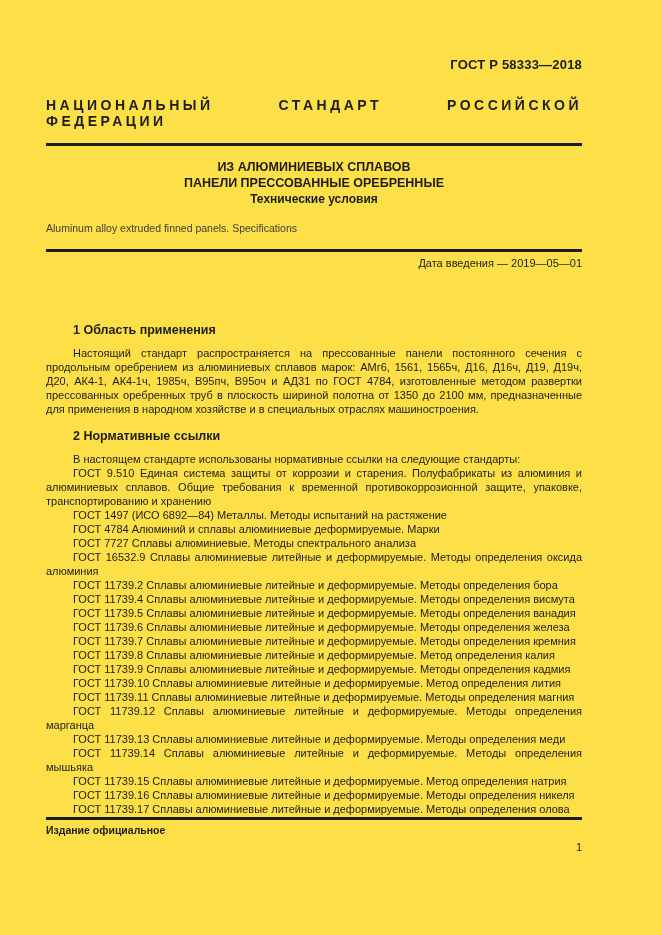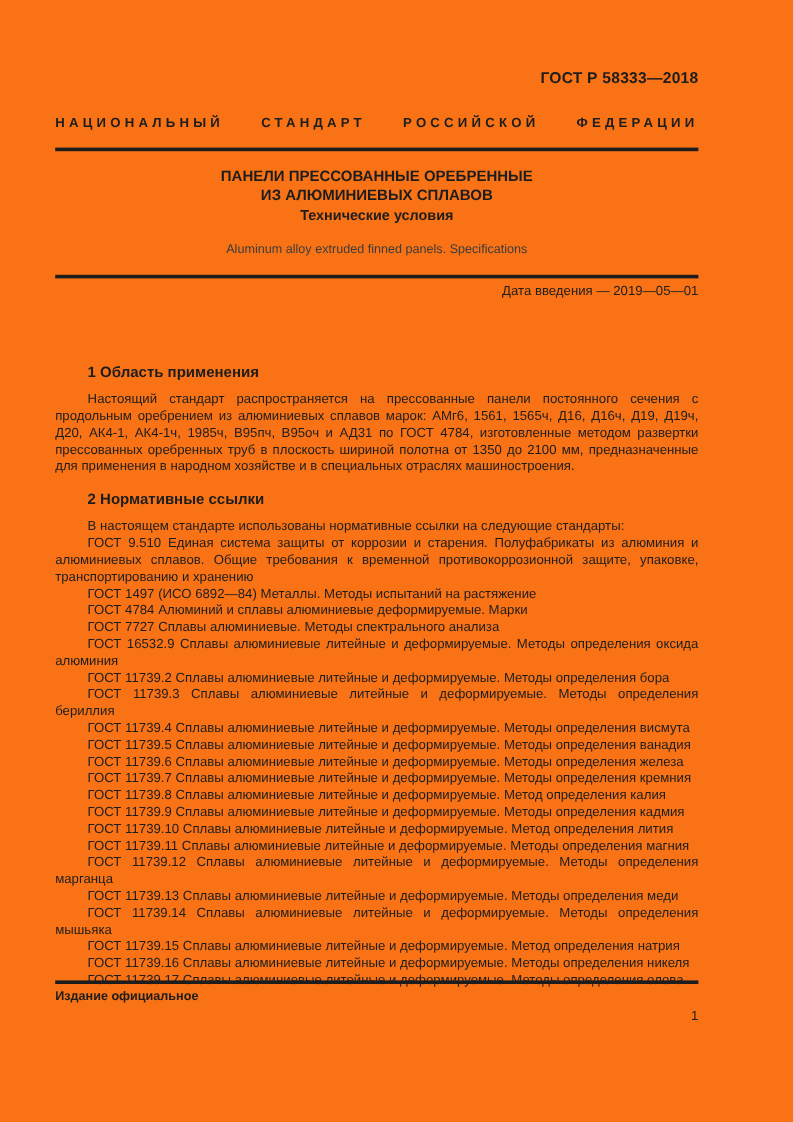--- a/index.html
+++ b/index.html
@@ -1,39 +1,39 @@
 <!DOCTYPE html>
 <html><head>
 <meta charset="utf-8">
 <style>
   html,body { margin:0; padding:0; background:#ffffff; }
   .page {
     position:relative;
     width:661px; height:935px;
-    background:#f97316;
+    background:#fde047;
     color:#1d1d1d;
     font-family:"Liberation Sans", sans-serif;
     overflow:hidden;
   }
   .content {
     position:absolute;
     left:46px; top:0;
     width:536px;
   }
   .doc-code {
     margin-top:57px;
     text-align:right;
     font-weight:bold;
     font-size:13px;
     letter-spacing:.2px;
   }
   .fed-header {
     margin-top:25px;
     font-weight:bold;
-    font-size:11px;
+    font-size:14px;
     letter-spacing:3.5px;
     text-align:justify;
     text-align-last:justify;
     -moz-text-align-last:justify;
   }
   .rule-thick {
     height:3px;
     background:#1d1d1d;
     margin-top:14px;
   }
@@ -46,21 +46,21 @@
     line-height:16px;
   }
   .subtitle {
     margin-top:1px;
     text-align:center;
     font-weight:bold;
     font-size:12px;
   }
   .subtitle-en {
     margin-top:16px;
-    text-align:center;
+    text-align:left;
     font-size:10.5px;
     color:#3c3c3c;
   }
   .intro-date {
     margin-top:5px;
     text-align:right;
     font-weight:normal;
     font-size:11px;
   }
   .sec-heading {
@@ -109,22 +109,22 @@
 <div class="page">
   <div class="content">
 
     <div class="doc-code">ГОСТ Р 58333—2018</div>
 
     <div class="fed-header">НАЦИОНАЛЬНЫЙ СТАНДАРТ РОССИЙСКОЙ ФЕДЕРАЦИИ</div>
 
     <div class="rule-thick"></div>
 
     <div class="title-block">
+      <div>ИЗ АЛЮМИНИЕВЫХ СПЛАВОВ</div>
       <div>ПАНЕЛИ ПРЕССОВАННЫЕ ОРЕБРЕННЫЕ</div>
-      <div>ИЗ АЛЮМИНИЕВЫХ СПЛАВОВ</div>
     </div>
 
     <div class="subtitle">Технические условия</div>
 
     <div class="subtitle-en">Aluminum alloy extruded finned panels. Specifications</div>
 
     <div class="rule-thick second"></div>
 
     <div class="intro-date">Дата введения — 2019—05—01</div>
 
@@ -135,21 +135,20 @@
     <div class="sec-heading second-sec">2 Нормативные ссылки</div>
 
     <div class="refs">
       <p>В настоящем стандарте использованы нормативные ссылки на следующие стандарты:</p>
       <p>ГОСТ 9.510 Единая система защиты от коррозии и старения. Полуфабрикаты из алюминия и алюминиевых сплавов. Общие требования к временной противокоррозионной защите, упаковке, транспортированию и хранению</p>
       <p>ГОСТ 1497 (ИСО 6892—84) Металлы. Методы испытаний на растяжение</p>
       <p>ГОСТ 4784 Алюминий и сплавы алюминиевые деформируемые. Марки</p>
       <p>ГОСТ 7727 Сплавы алюминиевые. Методы спектрального анализа</p>
       <p>ГОСТ 16532.9 Сплавы алюминиевые литейные и деформируемые. Методы определения оксида алюминия</p>
       <p>ГОСТ 11739.2 Сплавы алюминиевые литейные и деформируемые. Методы определения бора</p>
-      <p>ГОСТ 11739.3 Сплавы алюминиевые литейные и деформируемые. Методы определения бериллия</p>
       <p>ГОСТ 11739.4 Сплавы алюминиевые литейные и деформируемые. Методы определения висмута</p>
       <p>ГОСТ 11739.5 Сплавы алюминиевые литейные и деформируемые. Методы определения ванадия</p>
       <p>ГОСТ 11739.6 Сплавы алюминиевые литейные и деформируемые. Методы определения железа</p>
       <p>ГОСТ 11739.7 Сплавы алюминиевые литейные и деформируемые. Методы определения кремния</p>
       <p>ГОСТ 11739.8 Сплавы алюминиевые литейные и деформируемые. Метод определения калия</p>
       <p>ГОСТ 11739.9 Сплавы алюминиевые литейные и деформируемые. Методы определения кадмия</p>
       <p>ГОСТ 11739.10 Сплавы алюминиевые литейные и деформируемые. Метод определения лития</p>
       <p>ГОСТ 11739.11 Сплавы алюминиевые литейные и деформируемые. Методы определения магния</p>
       <p>ГОСТ 11739.12 Сплавы алюминиевые литейные и деформируемые. Методы определения марганца</p>
       <p>ГОСТ 11739.13 Сплавы алюминиевые литейные и деформируемые. Методы определения меди</p>

